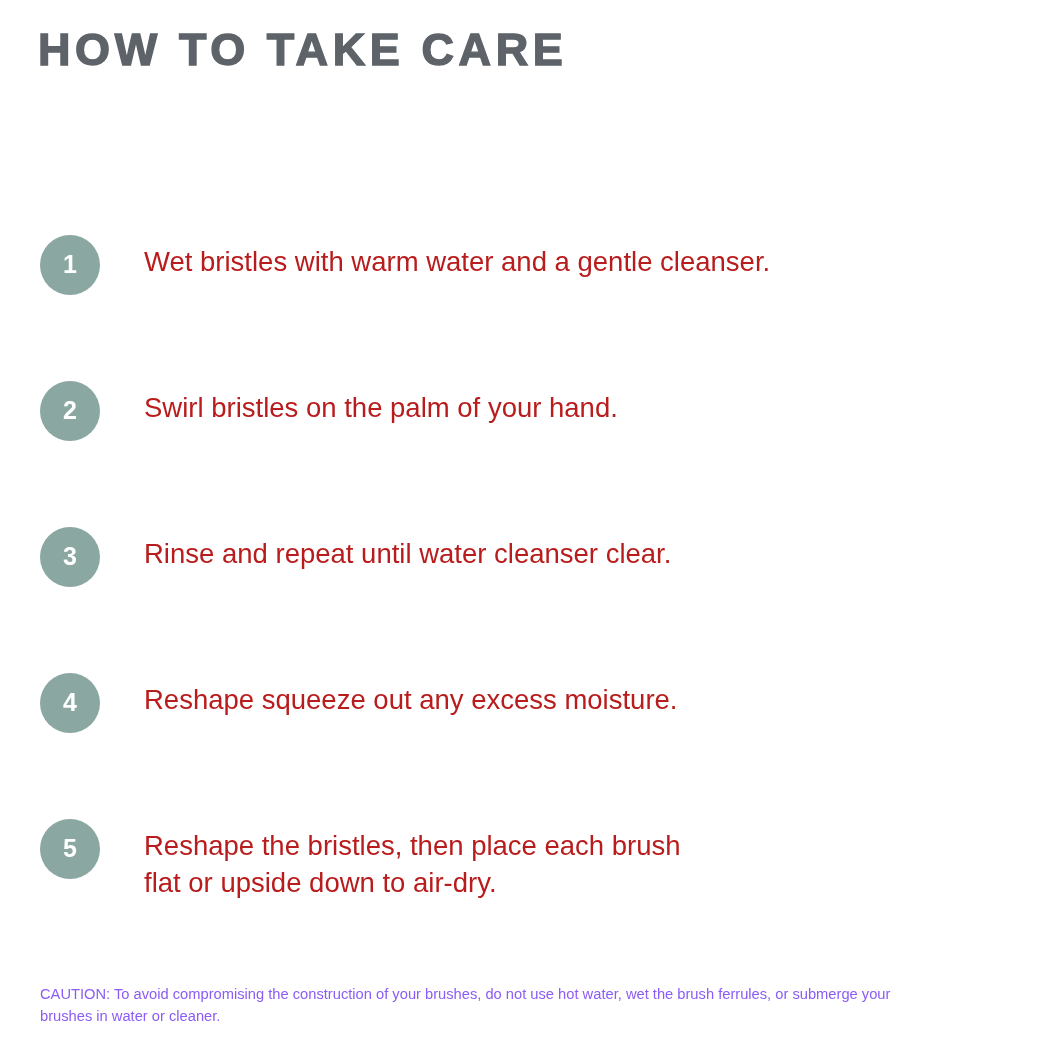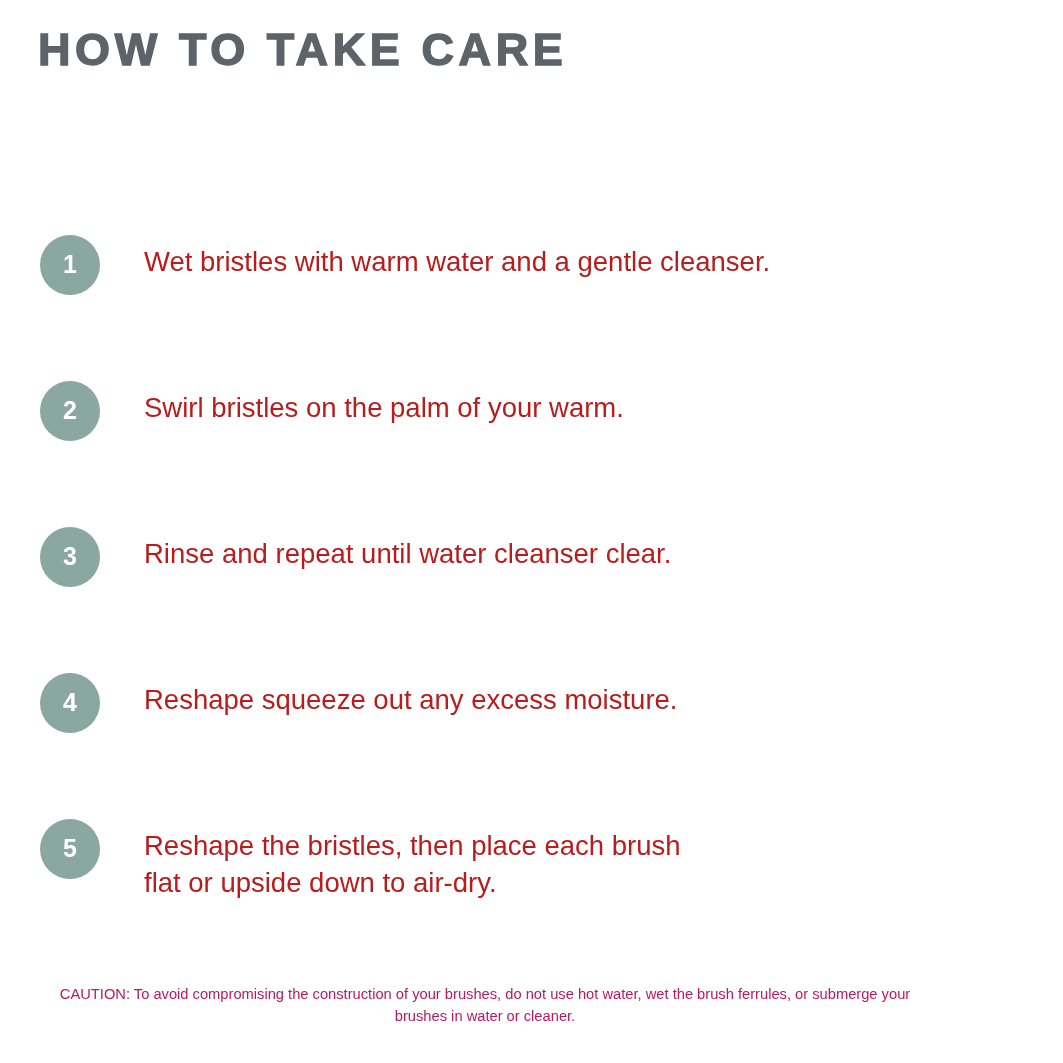--- a/index.html
+++ b/index.html
@@ -94,22 +94,21 @@
   
   .caution {
     position: absolute;
     left: 40px;
     top: 984px;
     width: 890px;
     font-family: "Liberation Sans", sans-serif;
     font-weight: 400;
     font-size: 14.7px;
     line-height: 21.5px;
-    color: #be185d;
-    text-align: center;
+    color: #8b5cf6;
   }
 </style>
 </head>
 <body>
 
 <div class="page">
 
   <div class="title-block">
     <span class="title-line">HOW TO TAKE CARE</span>
   </div>
@@ -120,21 +119,21 @@
       <div class="badge">
         <span class="badge-num">1</span>
       </div>
       <div class="step-text">Wet bristles with warm water and a gentle cleanser.</div>
     </div>
 
     <div class="step">
       <div class="badge">
         <span class="badge-num">2</span>
       </div>
-      <div class="step-text">Swirl bristles on the palm of your warm.</div>
+      <div class="step-text">Swirl bristles on the palm of your hand.</div>
     </div>
 
     <div class="step">
       <div class="badge">
         <span class="badge-num">3</span>
       </div>
       <div class="step-text">Rinse and repeat until water cleanser clear.</div>
     </div>
 
     <div class="step">

